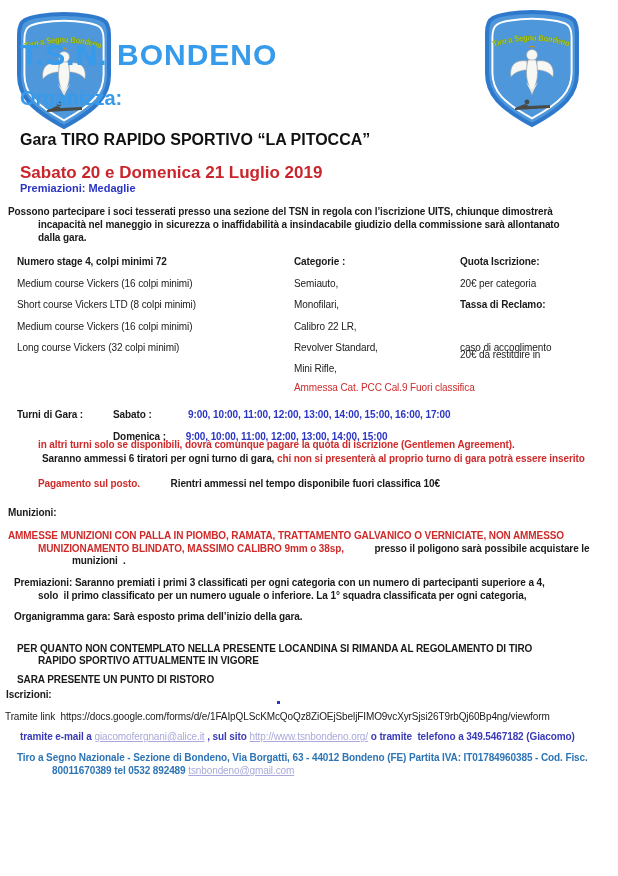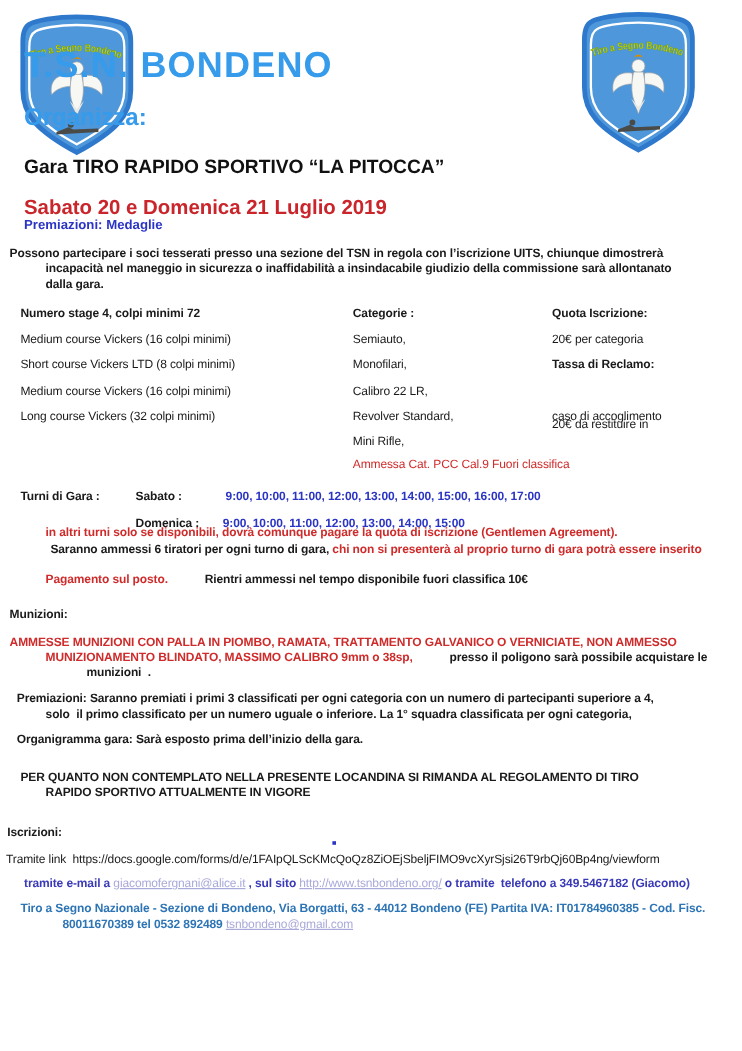--- a/index.html
+++ b/index.html
@@ -116,20 +116,21 @@
   <div class="abs t" style="left:40px;top:554px;margin-left:32px;">munizioni  .</div>
 
   <div class="abs t" style="left:14px;top:576px;">Premiazioni: Saranno premiati i primi 3 classificati per ogni categoria con un numero di partecipanti superiore a 4,</div>
   <div class="abs t" style="left:38px;top:589px;">solo  il primo classificato per un numero uguale o inferiore. La 1° squadra classificata per ogni categoria,</div>
 
   <div class="abs t" style="left:14px;top:610px;">Organigramma gara: Sarà esposto prima dell’inizio della gara.</div>
 
   <div class="abs t" style="left:17px;top:642px;">PER QUANTO NON CONTEMPLATO NELLA PRESENTE LOCANDINA SI RIMANDA AL REGOLAMENTO DI TIRO</div>
   <div class="abs t" style="left:38px;top:654px;">RAPIDO SPORTIVO ATTUALMENTE IN VIGORE</div>
 
+  <div class="abs t" style="left:17px;top:673px;">SARA PRESENTE UN PUNTO DI RISTORO</div>
   <div class="abs t" style="left:6px;top:688px;">Iscrizioni:</div>
   <div class="dot" style="left:277px;top:701px;"></div>
 
   <div class="abs t reg" style="left:5px;top:710px;"><span>Tramite link  </span><span>https://docs.google.com/forms/d/e/1FAIpQLScKMcQoQz8ZiOEjSbeljFIMO9vcXyrSjsi26T9rbQj60Bp4ng/viewform</span></div>
 
   <div class="abs t insc" style="left:20px;top:730px;"><span>tramite e-mail a </span><span class="pale">giacomofergnani@alice.it</span><span> , sul sito </span><span class="pale">http://www.tsnbondeno.org/</span><span> o tramite  telefono a 349.5467182 (Giacomo)</span></div>
 
   <div class="abs t steel" style="left:17px;top:751px;">Tiro a Segno Nazionale - Sezione di Bondeno, Via Borgatti, 63 - 44012 Bondeno (FE) Partita IVA: IT01784960385 - Cod. Fisc.</div>
   <div class="abs t steel" style="left:38px;top:764px;padding-left:14px;"><span>80011670389 tel 0532 892489 </span><span class="pale">tsnbondeno@gmail.com</span></div>
 

